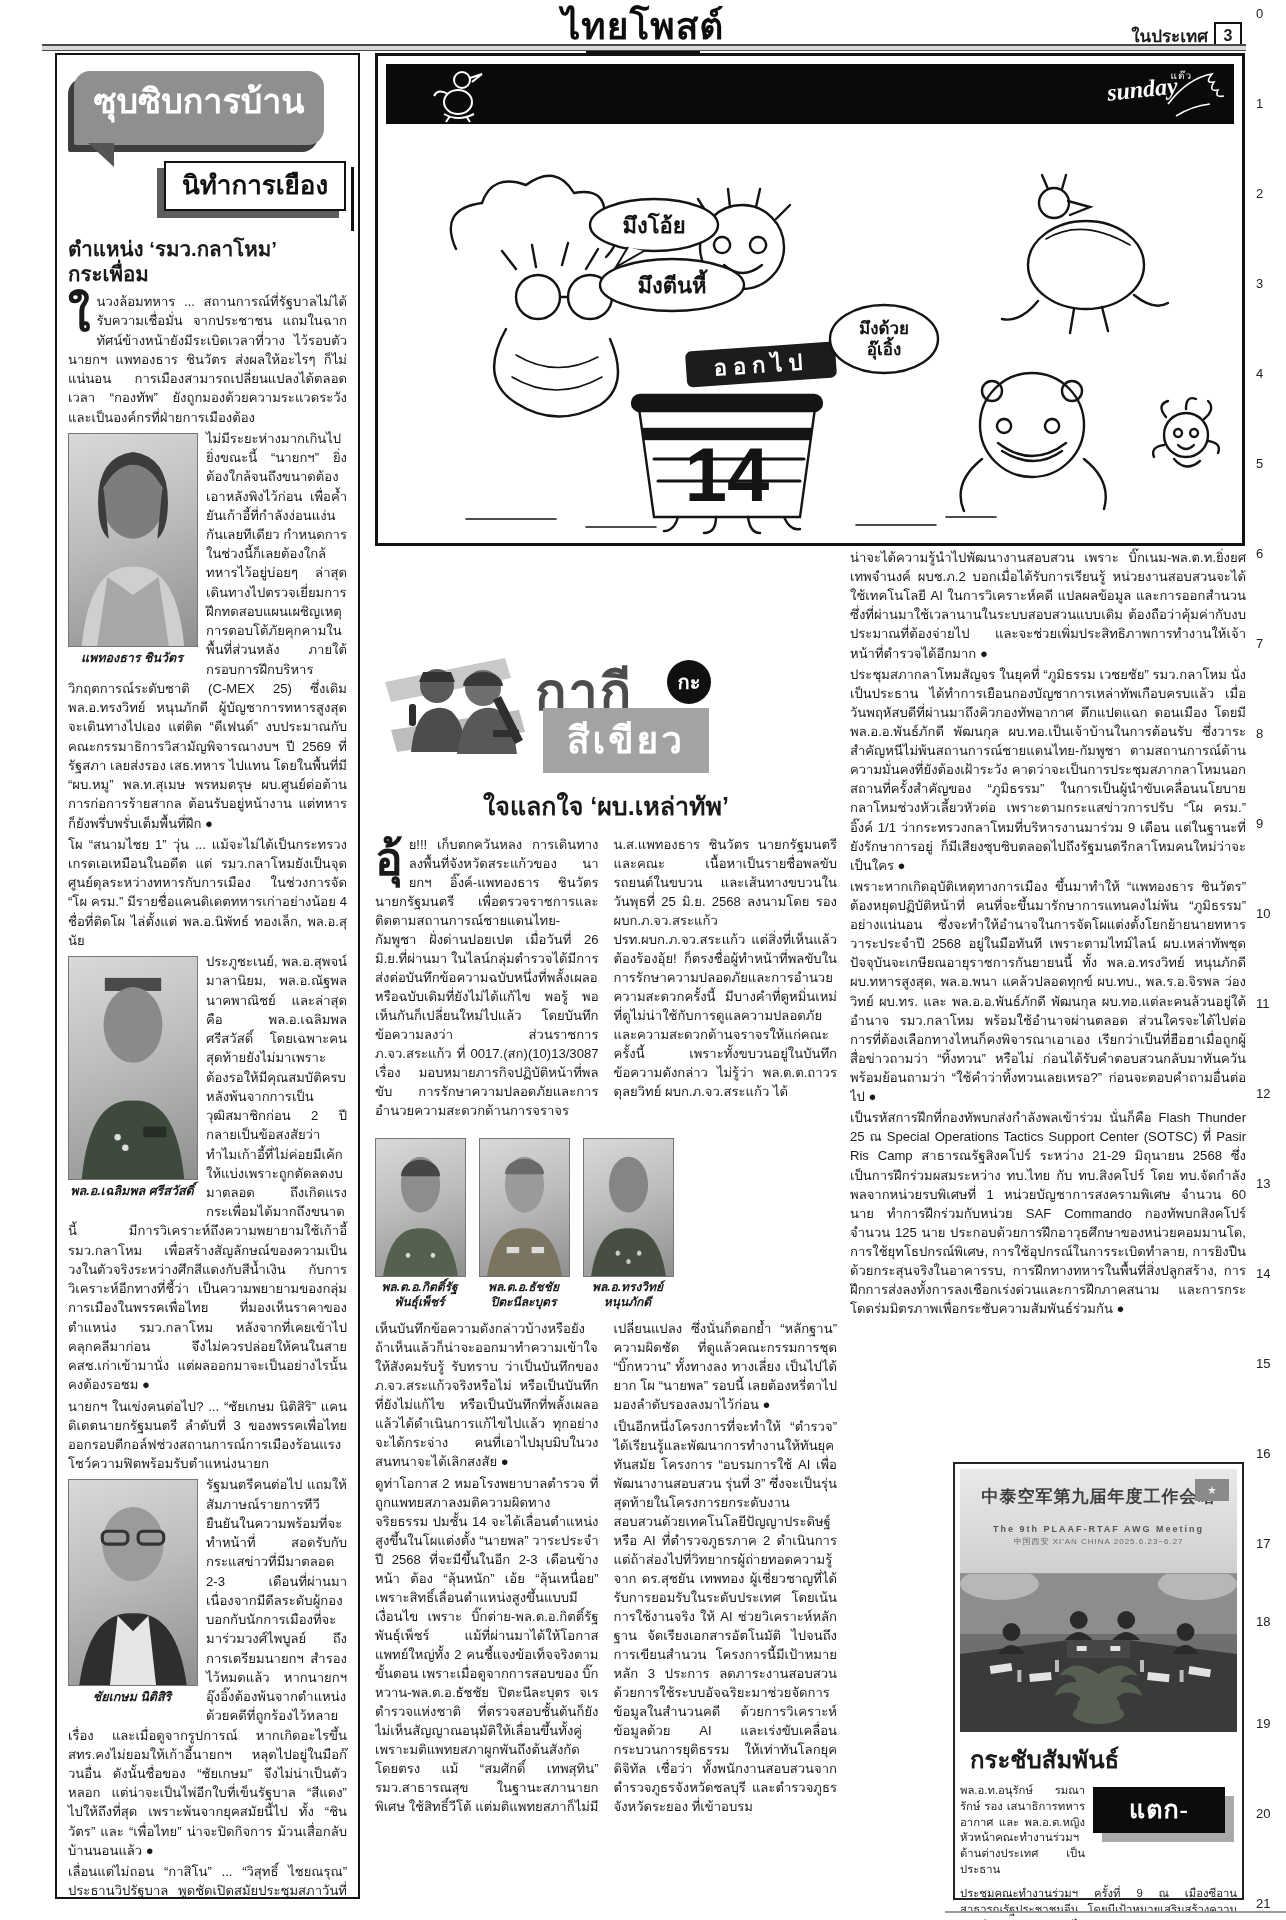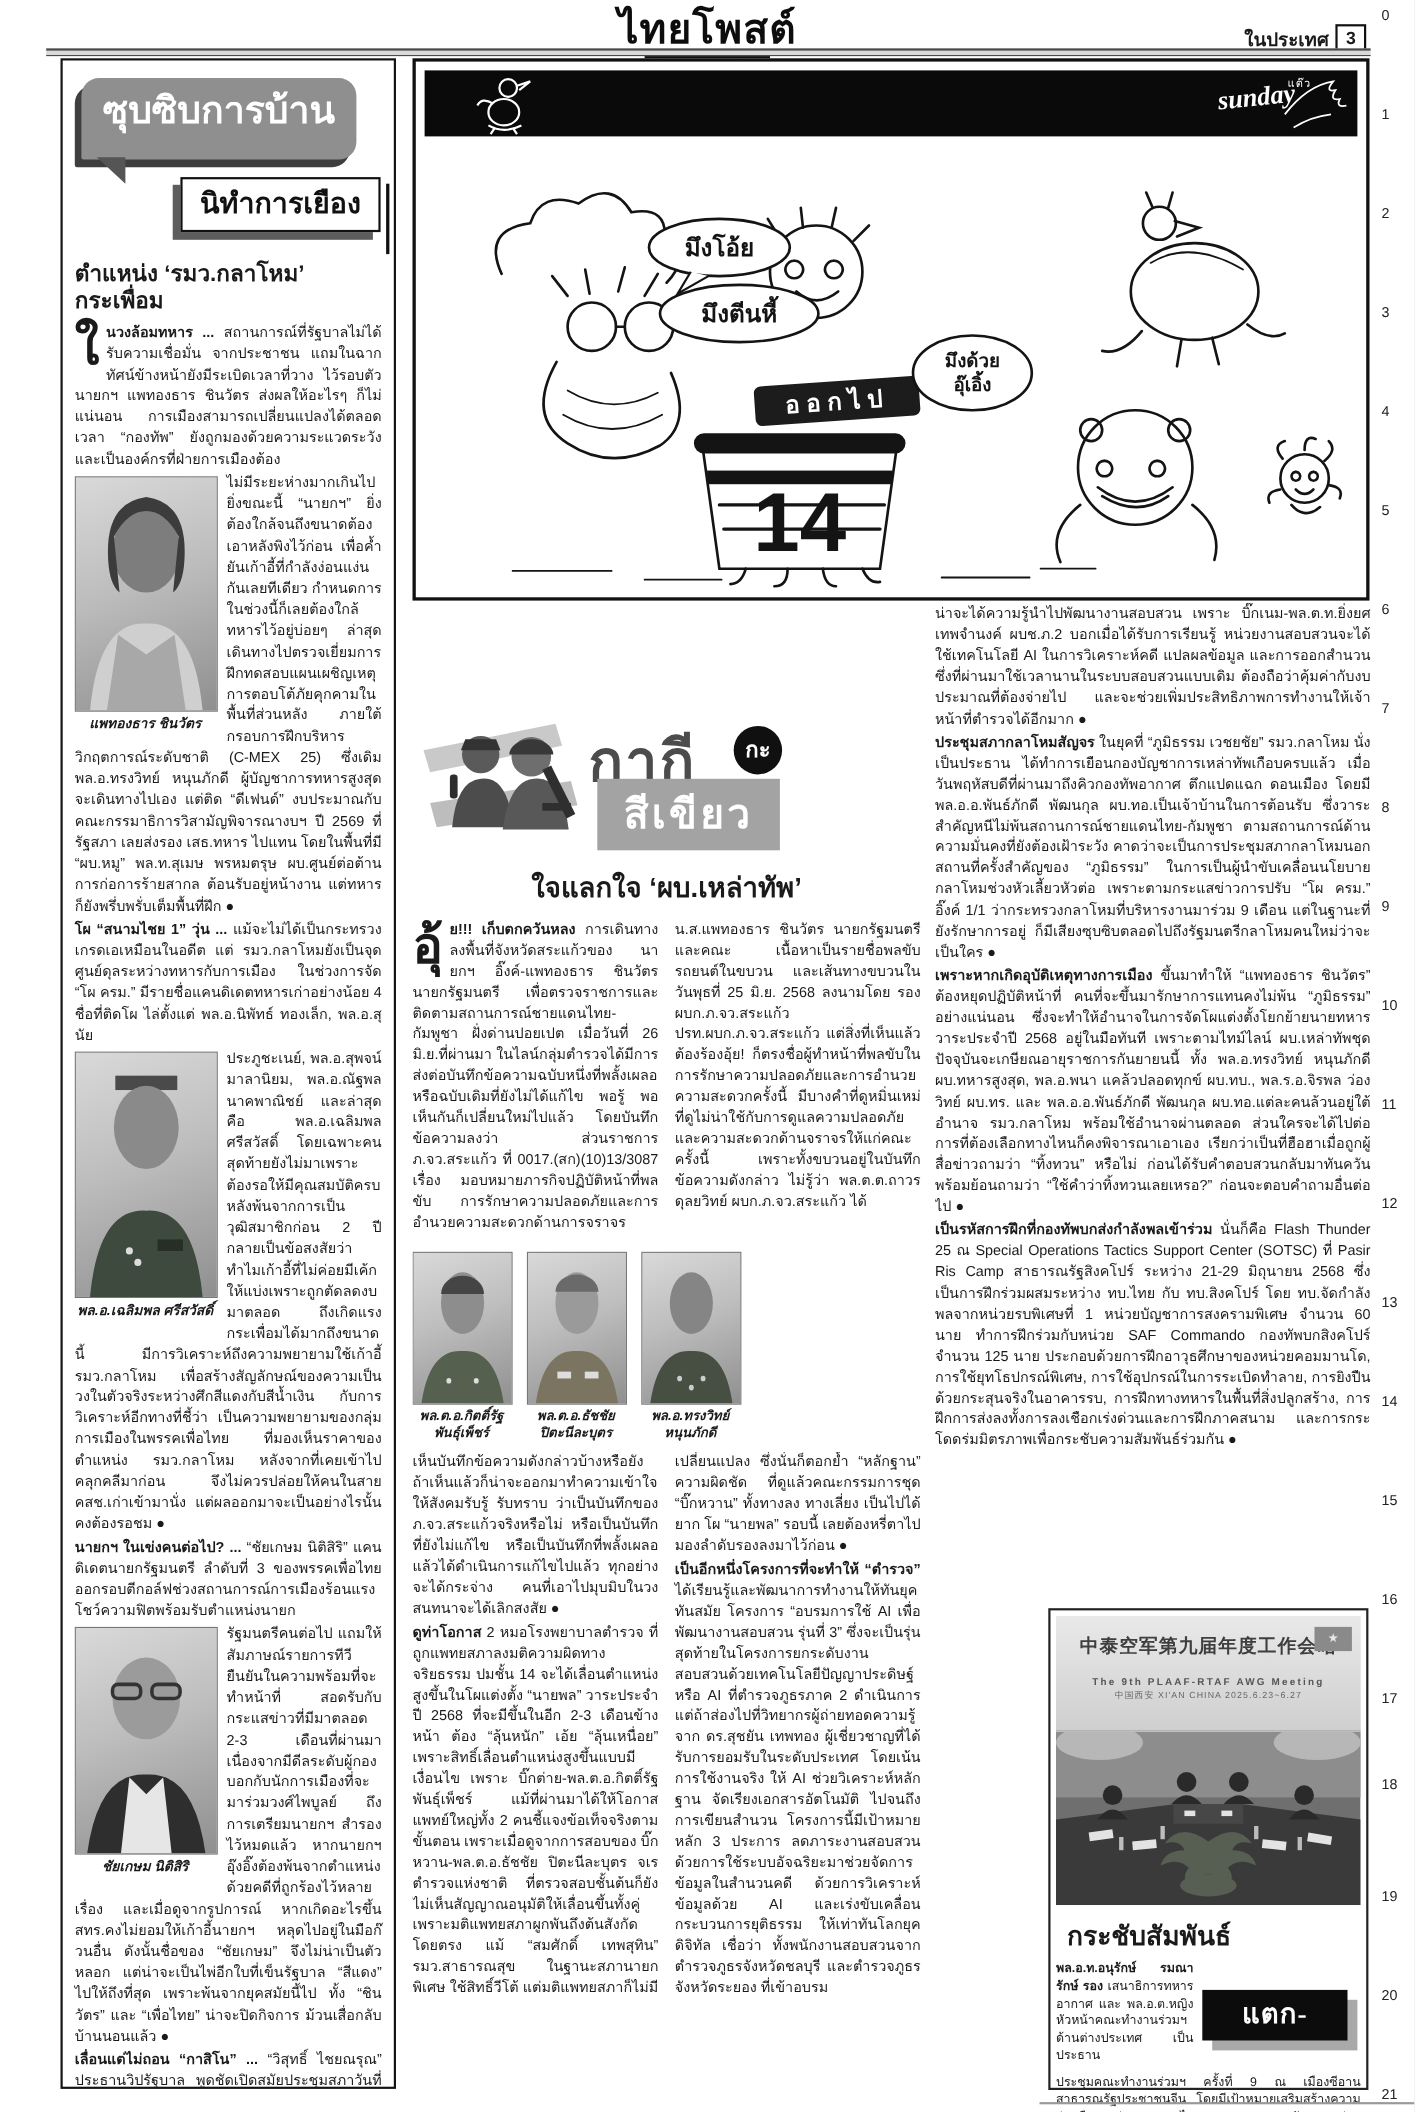--- a/index.html
+++ b/index.html
@@ -26,21 +26,21 @@
     line-height:60px;box-shadow:-6px 7px 0 #3e3e3e;}
   .badge1-fold{position:absolute;left:14px;bottom:-22px;width:0;height:0;
     border-top:24px solid #555;border-left:26px solid transparent;}
   .badge2{position:relative;margin:16px 0 0 96px;width:178px;height:46px;background:#fff;
     border:2px solid #111;color:#111;font-size:26px;font-weight:bold;text-align:center;
     line-height:44px;box-shadow:-7px 7px 0 #5d5d5d;}
   .badge2::after{content:"";position:absolute;right:-10px;top:4px;height:64px;border-right:3px solid #111;}
   #gossip h1{font-size:20.5px;font-weight:bold;margin:26px 0 6px 0;line-height:1.2;}
   .gbody{font-size:13.1px;line-height:1.47;text-align:justify;}
   .gbody p{margin:0 0 2px 0;}
-  .lead{font-weight:bold;}
+  .lead{font-weight:normal;}
   .dropcap{float:left;font-size:46px;line-height:.85;font-weight:bold;padding:4px 6px 0 0;}
   .pic{float:left;width:128px;margin:4px 10px 2px 0;}
   .pic .caption{font-size:12.5px;font-weight:bold;font-style:italic;text-align:center;padding-top:2px;}
   .frame{border:1px solid #777;display:block;width:100%;}
   .portrait{position:relative;overflow:hidden;background:linear-gradient(160deg,#d9d9d9 0%,#bdbdbd 45%,#8f8f8f 100%);}
   .portrait svg{display:block;width:100%;height:100%;}
   
   #cartoon{position:absolute;left:375px;top:53px;width:864px;height:487px;border:3px solid #111;background:#fff;}
   .ctop{position:absolute;left:8px;top:8px;right:8px;height:60px;background:#0a0a0a;color:#fff;}
   .ctop .sunday{position:absolute;right:56px;top:12px;font-family:"Liberation Serif","DejaVu Serif",serif;
@@ -76,21 +76,21 @@
     text-align:center;overflow:hidden;border-bottom:1px solid #999;}
   .china-banner .cn{font-family:"Liberation Serif","DejaVu Serif",serif;font-weight:bold;
     font-size:17px;color:#3f3f3f;padding-top:16px;letter-spacing:1px;}
   .china-banner .en{font-size:9px;color:#555;letter-spacing:2px;font-weight:bold;margin-top:16px;}
   .china-banner .loc{font-size:8px;color:#666;letter-spacing:1px;margin-top:2px;}
   .china-flag{position:absolute;right:8px;top:10px;width:34px;height:22px;background:#8a8a8a;
     color:#e8e8e8;font-size:11px;line-height:22px;text-align:center;}
   .meeting{height:158px;overflow:hidden;}
   .meeting svg{display:block;width:100%;height:100%;}
   #shotbox h3{font-size:24px;font-weight:bold;margin:8px 0 4px 10px;}
-  .shotrow{display:flex;gap:8px;align-items:center;}
+  .shotrow{display:flex;gap:8px;align-items:flex-start;}
   .shotcap{flex:1;font-size:11.3px;line-height:1.4;text-align:justify;}
   .shotlogo{width:132px;height:46px;background:#0c0c0c;color:#fff;font-size:25px;font-weight:bold;
     text-align:center;line-height:46px;letter-spacing:1px;box-shadow:9px 9px 0 #a9a9a9;margin:4px 12px 0 0;
     font-family:"Liberation Serif","DejaVu Serif",serif;}
   .shotcap2{font-size:11.3px;line-height:1.4;text-align:justify;margin-top:8px;}
   .bottomrule{position:absolute;left:945px;top:1911px;width:341px;border-top:2px solid #9a9a9a;}
 </style>
 </head>
 <body>
 

